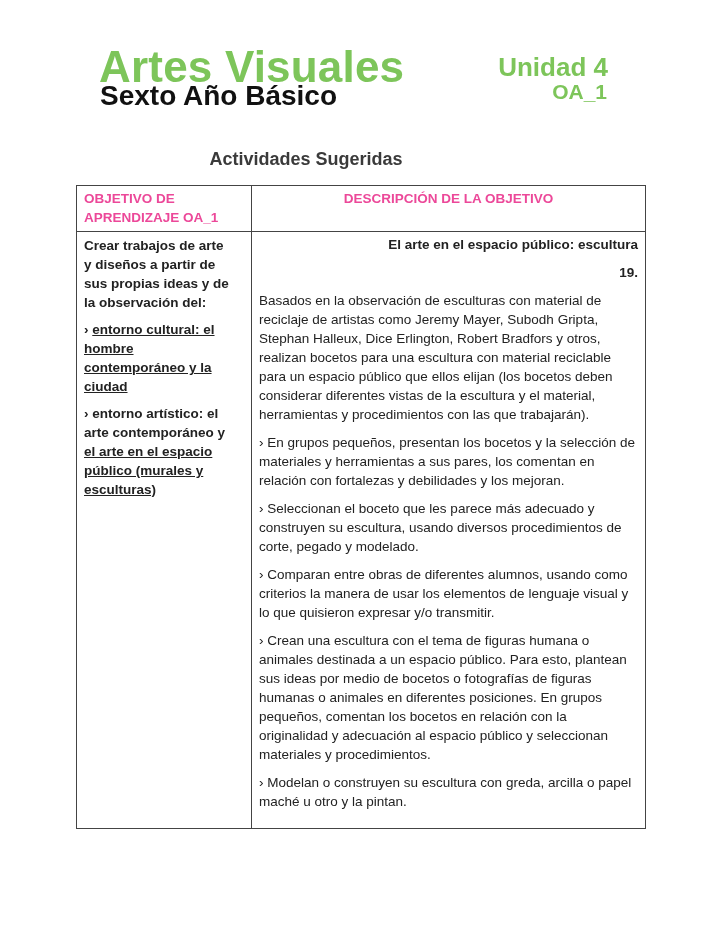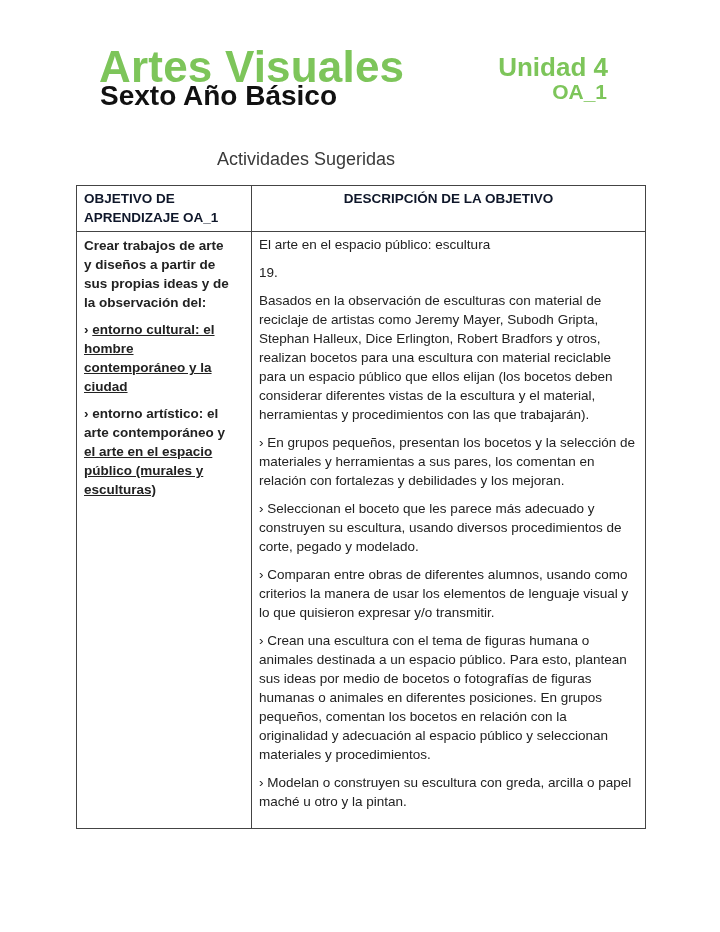--- a/index.html
+++ b/index.html
@@ -18,41 +18,41 @@
   .hdr-unit {
     position: absolute; right: 112px; top: 52px;
     font-size: 26px; font-weight: bold; color: #7dc55a; text-align: right;
   }
   .hdr-oa {
     position: absolute; right: 113px; top: 80px;
     font-size: 21px; font-weight: bold; color: #7dc55a; text-align: center;
   }
   .section-title {
     position: absolute; left: 0; width: 612px; top: 149px; text-align: center;
-    font-size: 18px; font-weight: normal; color: #3a3a3a;
+    font-size: 18px; font-weight: bold; color: #3a3a3a;
   }
   table.act {
     position: absolute; left: 76px; top: 185px; width: 569px;
     border-collapse: collapse; table-layout: fixed;
   }
   table.act td, table.act th {
     border: 1px solid #444; vertical-align: top; text-align: left;
     padding: 0;
   }
   col.c1 { width: 175px; }
   col.c2 { width: 394px; }
   th .cellpad { padding: 3px 7px 4px 7px; }
-  th { font-size: 13.5px; font-weight: bold; color: #0f172a; line-height: 19px; height: 43px; }
+  th { font-size: 13.5px; font-weight: bold; color: #ec4899; line-height: 19px; height: 43px; }
   th.center .cellpad { text-align: center; }
   .left-cell { padding: 4px 6px 8px 7px; font-size: 13.5px; font-weight: bold; line-height: 19px; color: #222; }
   .left-cell p { margin: 0 16px 8px 0; }
   .u { text-decoration: underline; }
   .right-cell { padding: 3px 7px 8px 7px; font-size: 13.5px; line-height: 19px; color: #222; height: 585px; }
   .right-cell p { margin: 0 0 9px 0; }
-  .right-cell p.b { font-weight: normal; }
+  .right-cell p.b { font-weight: bold; text-align: right; }
 </style>
 </head>
 <body>
 
 <div>
   <div class="hdr-title">Artes Visuales</div>
   <div class="hdr-sub">Sexto Año Básico</div>
   <div class="hdr-unit">Unidad 4</div>
   <div class="hdr-oa">OA_1</div>
 </div>

